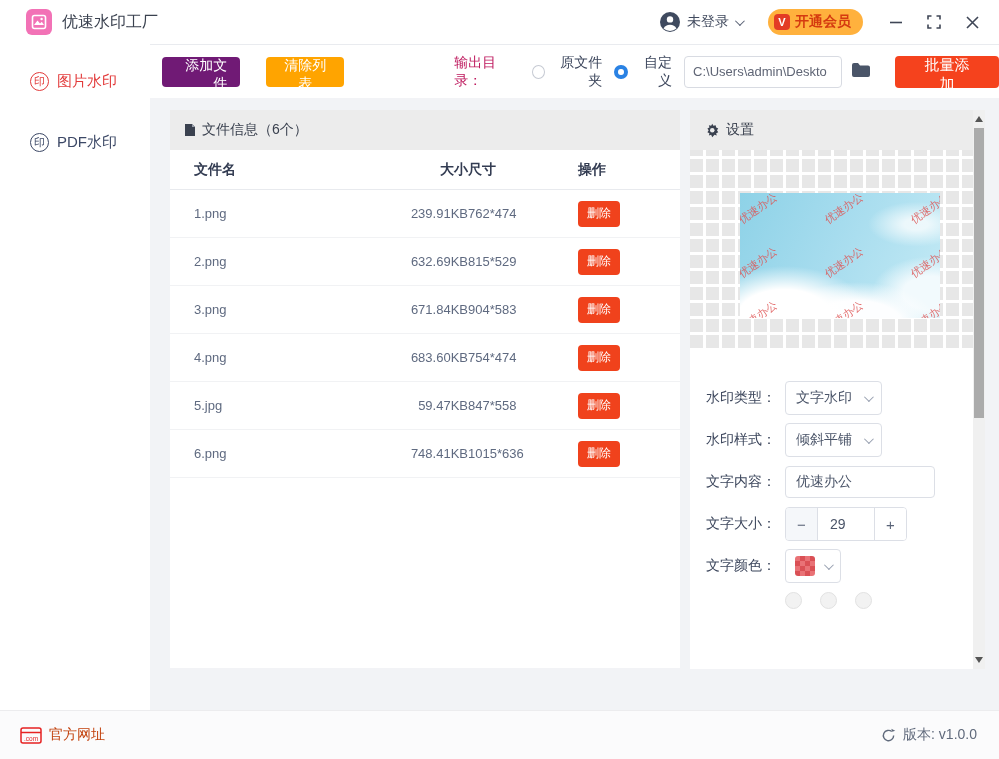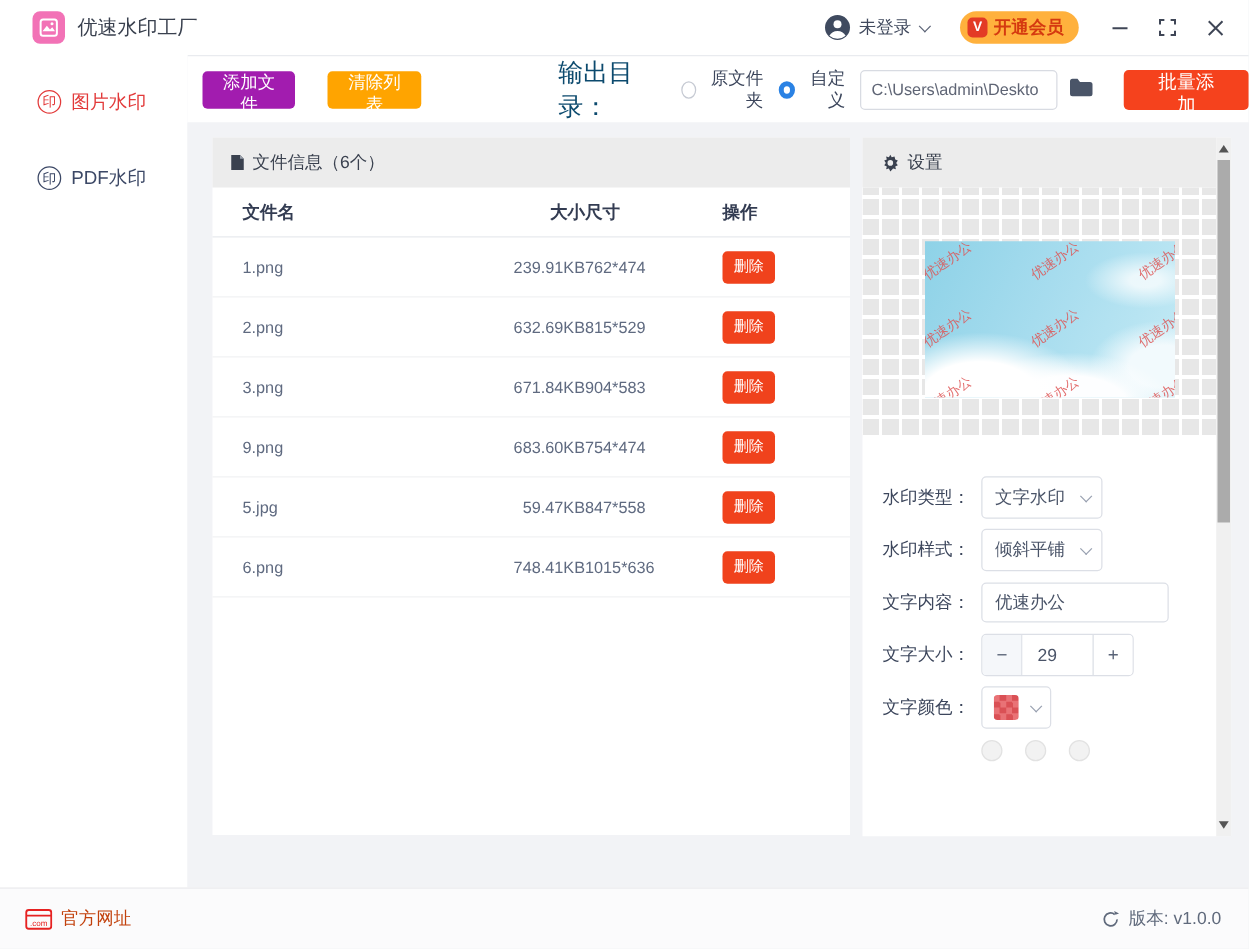--- a/index.html
+++ b/index.html
@@ -16,23 +16,23 @@
   .login-text { font-size:14px; color:#414a5e; }
   .chev { width:7px; height:7px; border-right:1.5px solid #5a6275; border-bottom:1.5px solid #5a6275; transform:rotate(45deg) translateY(-2px); display:inline-block; }
   .vip-btn { margin-left:18px; background:#ffb13d; border:none; border-radius:14px; height:26px; padding:0 12px 0 6px; display:flex; align-items:center; gap:5px; cursor:pointer; }
   .vip-badge { width:16px; height:16px; background:#e33b25; border-radius:4px; color:#fff; font-size:11px; font-weight:bold; display:flex; align-items:center; justify-content:center; }
   .vip-label { color:#d53a10; font-size:14px; font-weight:bold; }
   .winbtn { width:30px; height:30px; border:none; background:transparent; display:flex; align-items:center; justify-content:center; cursor:pointer; color:#3f4656; }
 
   
   .toolbar { left:150px; top:44px; width:849px; height:54px; background:#fff; border-top:1px solid #e9ebef; display:flex; align-items:center; }
   .btn { border:none; border-radius:4px; color:#fff; font-size:14px; height:30px; padding:0 13px; cursor:pointer; }
-  .btn-add { background:#a21caf; margin-left:12px; }
+  .btn-add { background:#701a75; margin-left:12px;text-align:right; }
   .btn-clear { background:#ffa400; margin-left:26px; }
-  .out-label { margin-left:110px; font-size:20px; color:#0c4a6e; }
+  .out-label { margin-left:110px; font-size:14px; color:#be185d; }
   .radio-row { display:flex; align-items:center; gap:6px; margin-left:12px; cursor:pointer; }
   .radio { width:14px; height:14px; border-radius:50%; border:1px solid #c6cad3; background:#fff; }
   .radio.sel { border:4px solid #2a82e4; }
   .radio-label { font-size:14px; color:#3c465c;text-align:right; }
   .path-input { margin-left:12px; width:158px; height:32px; border:1px solid #d8dbe2; border-radius:4px; padding:0 8px; font-size:13px; color:#5f6575; font-family:"Liberation Sans",sans-serif; }
   .folder-btn { margin-left:9px; background:none; border:none; cursor:pointer; }
   .btn-batch { background:#f5421d; height:32px; font-size:15px; padding:0 24px; margin-left:24px; }
 
   
   .sidebar { left:0; top:44px; width:150px; height:666px; background:#fff; }
@@ -205,21 +205,21 @@
     <span class="c3">815*529</span>
     <span class="c4"><button class="del-btn">删除</button></span>
   </div>
   <div class="trow">
     <span class="c1">3.png</span>
     <span class="c2">671.84KB</span>
     <span class="c3">904*583</span>
     <span class="c4"><button class="del-btn">删除</button></span>
   </div>
   <div class="trow">
-    <span class="c1">9.png</span>
+    <span class="c1">4.png</span>
     <span class="c2">683.60KB</span>
     <span class="c3">754*474</span>
     <span class="c4"><button class="del-btn">删除</button></span>
   </div>
   <div class="trow">
     <span class="c1">5.jpg</span>
     <span class="c2">59.47KB</span>
     <span class="c3">847*558</span>
     <span class="c4"><button class="del-btn">删除</button></span>
   </div>

